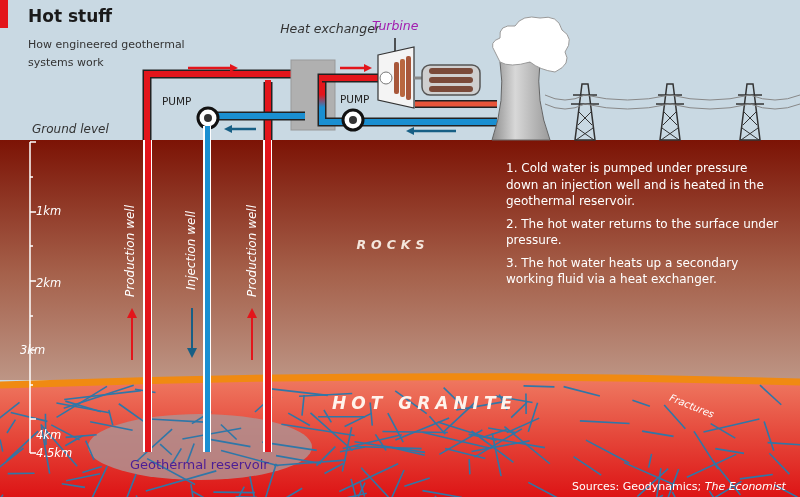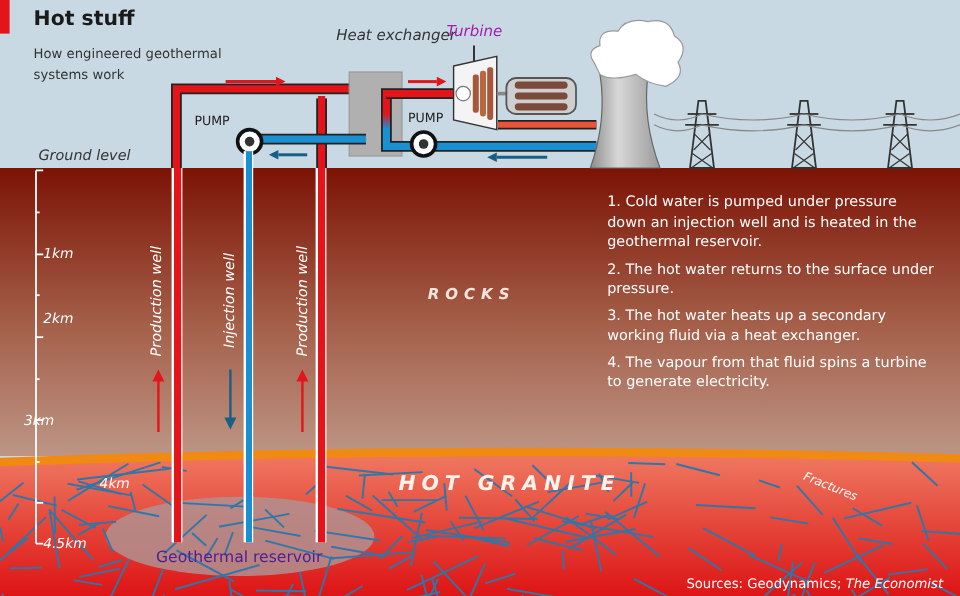--- a/index.html
+++ b/index.html
@@ -331,36 +331,35 @@
 
 <div class="t title">Hot stuff</div>
 <div class="t subtitle">How engineered geothermal systems work</div>
 <div class="t ground">Ground level</div>
 <div class="t heatlbl">Heat exchanger</div>
 <div class="t turblbl">Turbine</div>
 <div class="t pump" style="left:162px;top:95px;">PUMP</div>
 <div class="t pump" style="left:340px;top:93px;">PUMP</div>
 
 <div class="t km" style="left:36px;top:204px;">1km</div>
-<div class="t km" style="left:36px;top:258px;">2km</div>
+<div class="t km" style="left:36px;top:276px;">2km</div>
 <div class="t km" style="left:20px;top:343px;">3km</div>
-<div class="t km" style="left:36px;top:396px;margin-left:47px;">4km</div>
+<div class="t km" style="left:36px;top:428px;">4km</div>
 <div class="t km" style="left:36px;top:446px;">4.5km</div>
 
 <div class="t well" style="left:123px;top:297px;">Production well</div>
 <div class="t well" style="left:184px;top:290px;">Injection well</div>
 <div class="t well" style="left:245px;top:297px;">Production well</div>
 
 <div class="t rock" style="left:318px;top:234px;width:150px;">
   <div>ROCKS</div>
 </div>
 
 <div class="t steps">
   <p>1. Cold water is pumped under pressure down an injection well and is heated in the geothermal reservoir.</p>
   <p>2. The hot water returns to the surface under pressure.</p>
   <p>3. The hot water heats up a secondary working fluid via a heat exchanger.</p>
-  <p>4. The vapour from that fluid spins a turbine to generate electricity.</p>
 </div>
 
 <div class="t granite">HOT GRANITE</div>
 <div class="t fract">Fractures</div>
 <div class="t res">Geothermal reservoir</div>
 <div class="t src"><span>Sources: Geodynamics; </span><i>The Economist</i></div>
 
 </body></html>

